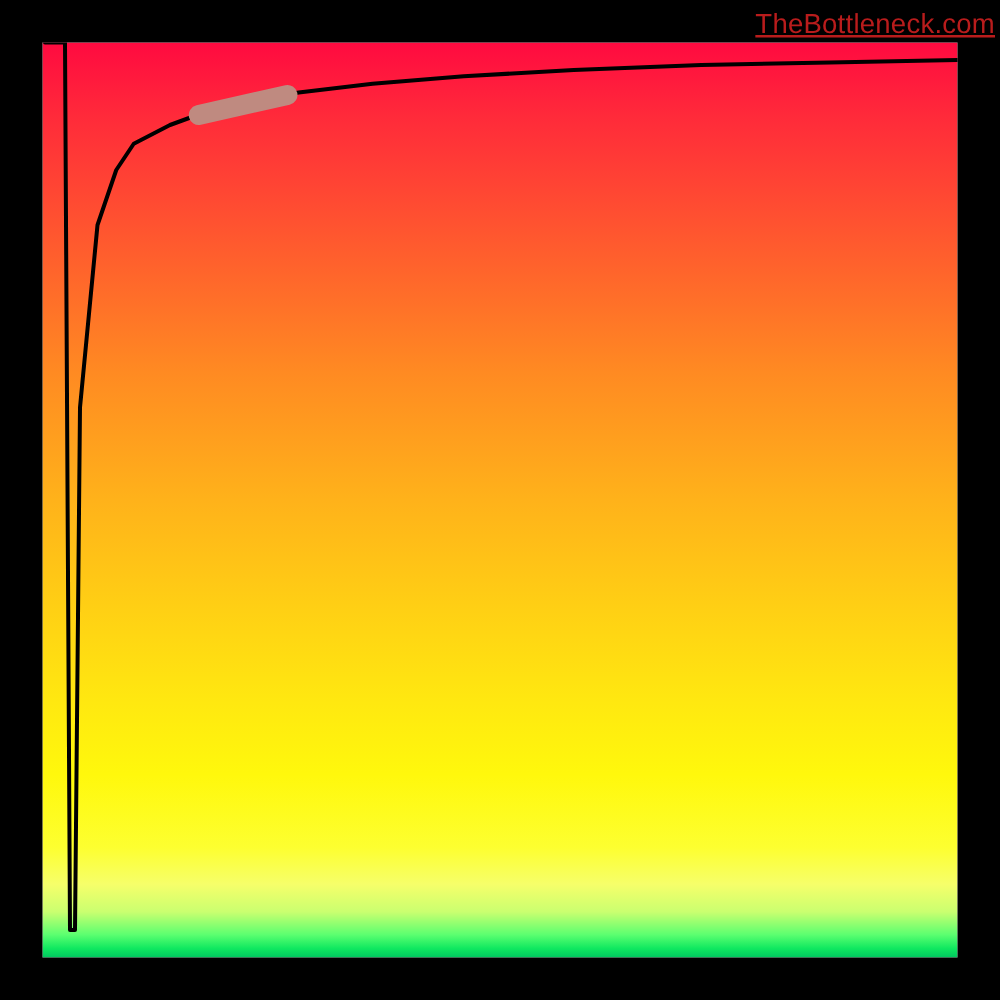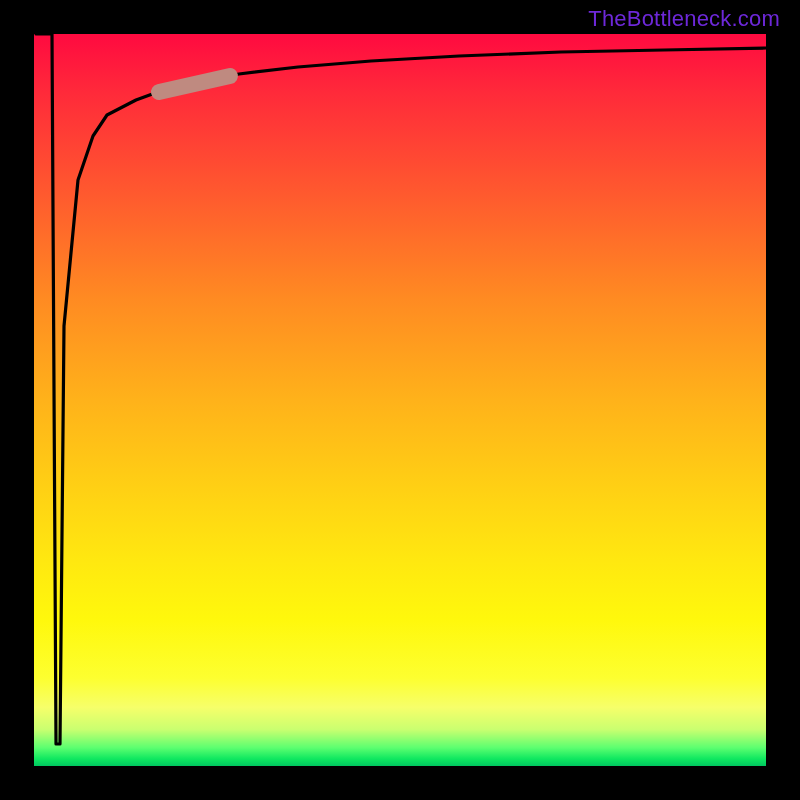--- a/index.html
+++ b/index.html
@@ -57,26 +57,27 @@
       #caff70 95%,
       #5cff70 97.5%,
       #10e860 99%,
       #00c860 100%
     );
   }
 
   .watermark {
     position: absolute;
     top: 6px;
-    right: 20px;
-    color: #6d28d9;
+    right: 4px;
+    color: #b91c1c;
     font-size: 22px;
     letter-spacing: 0.2px;
     font-weight: 500;
     user-select: none;
+    text-decoration: underline;
   }
 
   svg.curve {
     position: absolute;
     left: 34px;
     top: 34px;
     width: 732px;
     height: 732px;
     pointer-events: none;
   }

